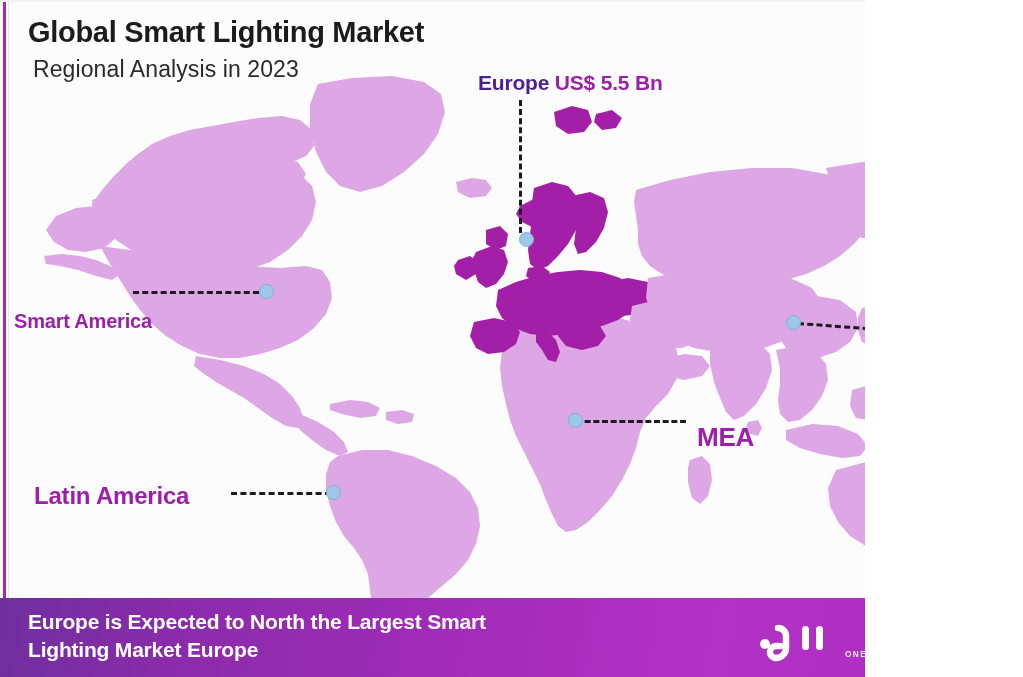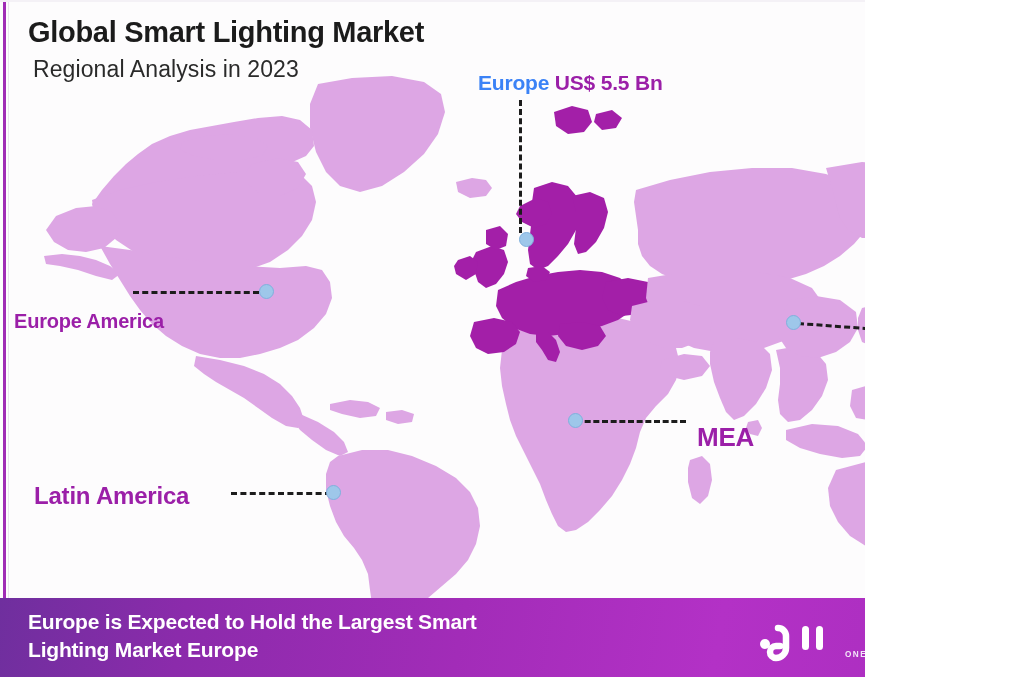--- a/index.html
+++ b/index.html
@@ -88,21 +88,21 @@
     white-space: nowrap;
     z-index: 25;
     letter-spacing: -0.2px;
   }
   #label-europe {
     left: 478px;
     top: 71px;
     font-size: 21px;
     color: #9b1fa8;
   }
-  #label-europe .eu-name { color: #3b82f6; }
+  #label-europe .eu-name { color: #4c1d95; }
   #label-europe .eu-val  { color: #9b1fa8; margin-top: 20px; }
   #label-north-america { left: 14px; top: 310px; font-size: 20px; }
   #label-latin-america { left: 34px; top: 482px; font-size: 24px; }
   #label-apac  { left: 883px; top: 328px; font-size: 16px; }
   #label-mea   { left: 697px; top: 422px; font-size: 26px; }
 
   .leader { position: absolute; z-index: 22; }
   .leader-h {
     border-top: 3px dashed #1c1c1c;
     height: 0;
@@ -280,28 +280,28 @@
   <div class="marker" id="marker-na"></div>
   <div class="marker" id="marker-la"></div>
   <div class="marker" id="marker-mea"></div>
   <div class="marker" id="marker-apac"></div>
   <div class="marker" id="marker-eu"></div>
 
   <div class="region-label" id="label-europe">
     <span class="eu-name">Europe</span>
     <span class="eu-val">US$ 5.5 Bn</span>
   </div>
-  <div class="region-label" id="label-north-america">Europe America</div>
+  <div class="region-label" id="label-north-america">Smart America</div>
   <div class="region-label" id="label-latin-america">Latin America</div>
   <div class="region-label" id="label-apac">APAC</div>
   <div class="region-label" id="label-mea">MEA</div>
 
   <div id="banner">
     <div id="banner-text">
-      <span class="bl">Europe is Expected to Hold the Largest Smart</span>
+      <span class="bl">Europe is Expected to North the Largest Smart</span>
       <span class="bl">Lighting Market Europe</span>
     </div>
   </div>
 
   <div id="logo">
     <svg id="logo-mark" viewBox="0 0 80 48" xmlns="http://www.w3.org/2000/svg">
       <circle cx="7" cy="30" r="5" fill="#ffffff"></circle>
       <path d="M20 14 a8 8 0 0 1 8 8 v12 a10 10 0 0 1 -10 10 a6 6 0 0 1 0 -12 h4" fill="none" stroke="#ffffff" stroke-width="6.5" stroke-linecap="round"></path>
       <rect x="44" y="12" width="7" height="24" rx="3.5" fill="#ffffff"></rect>
       <rect x="58" y="12" width="7" height="24" rx="3.5" fill="#ffffff"></rect>

